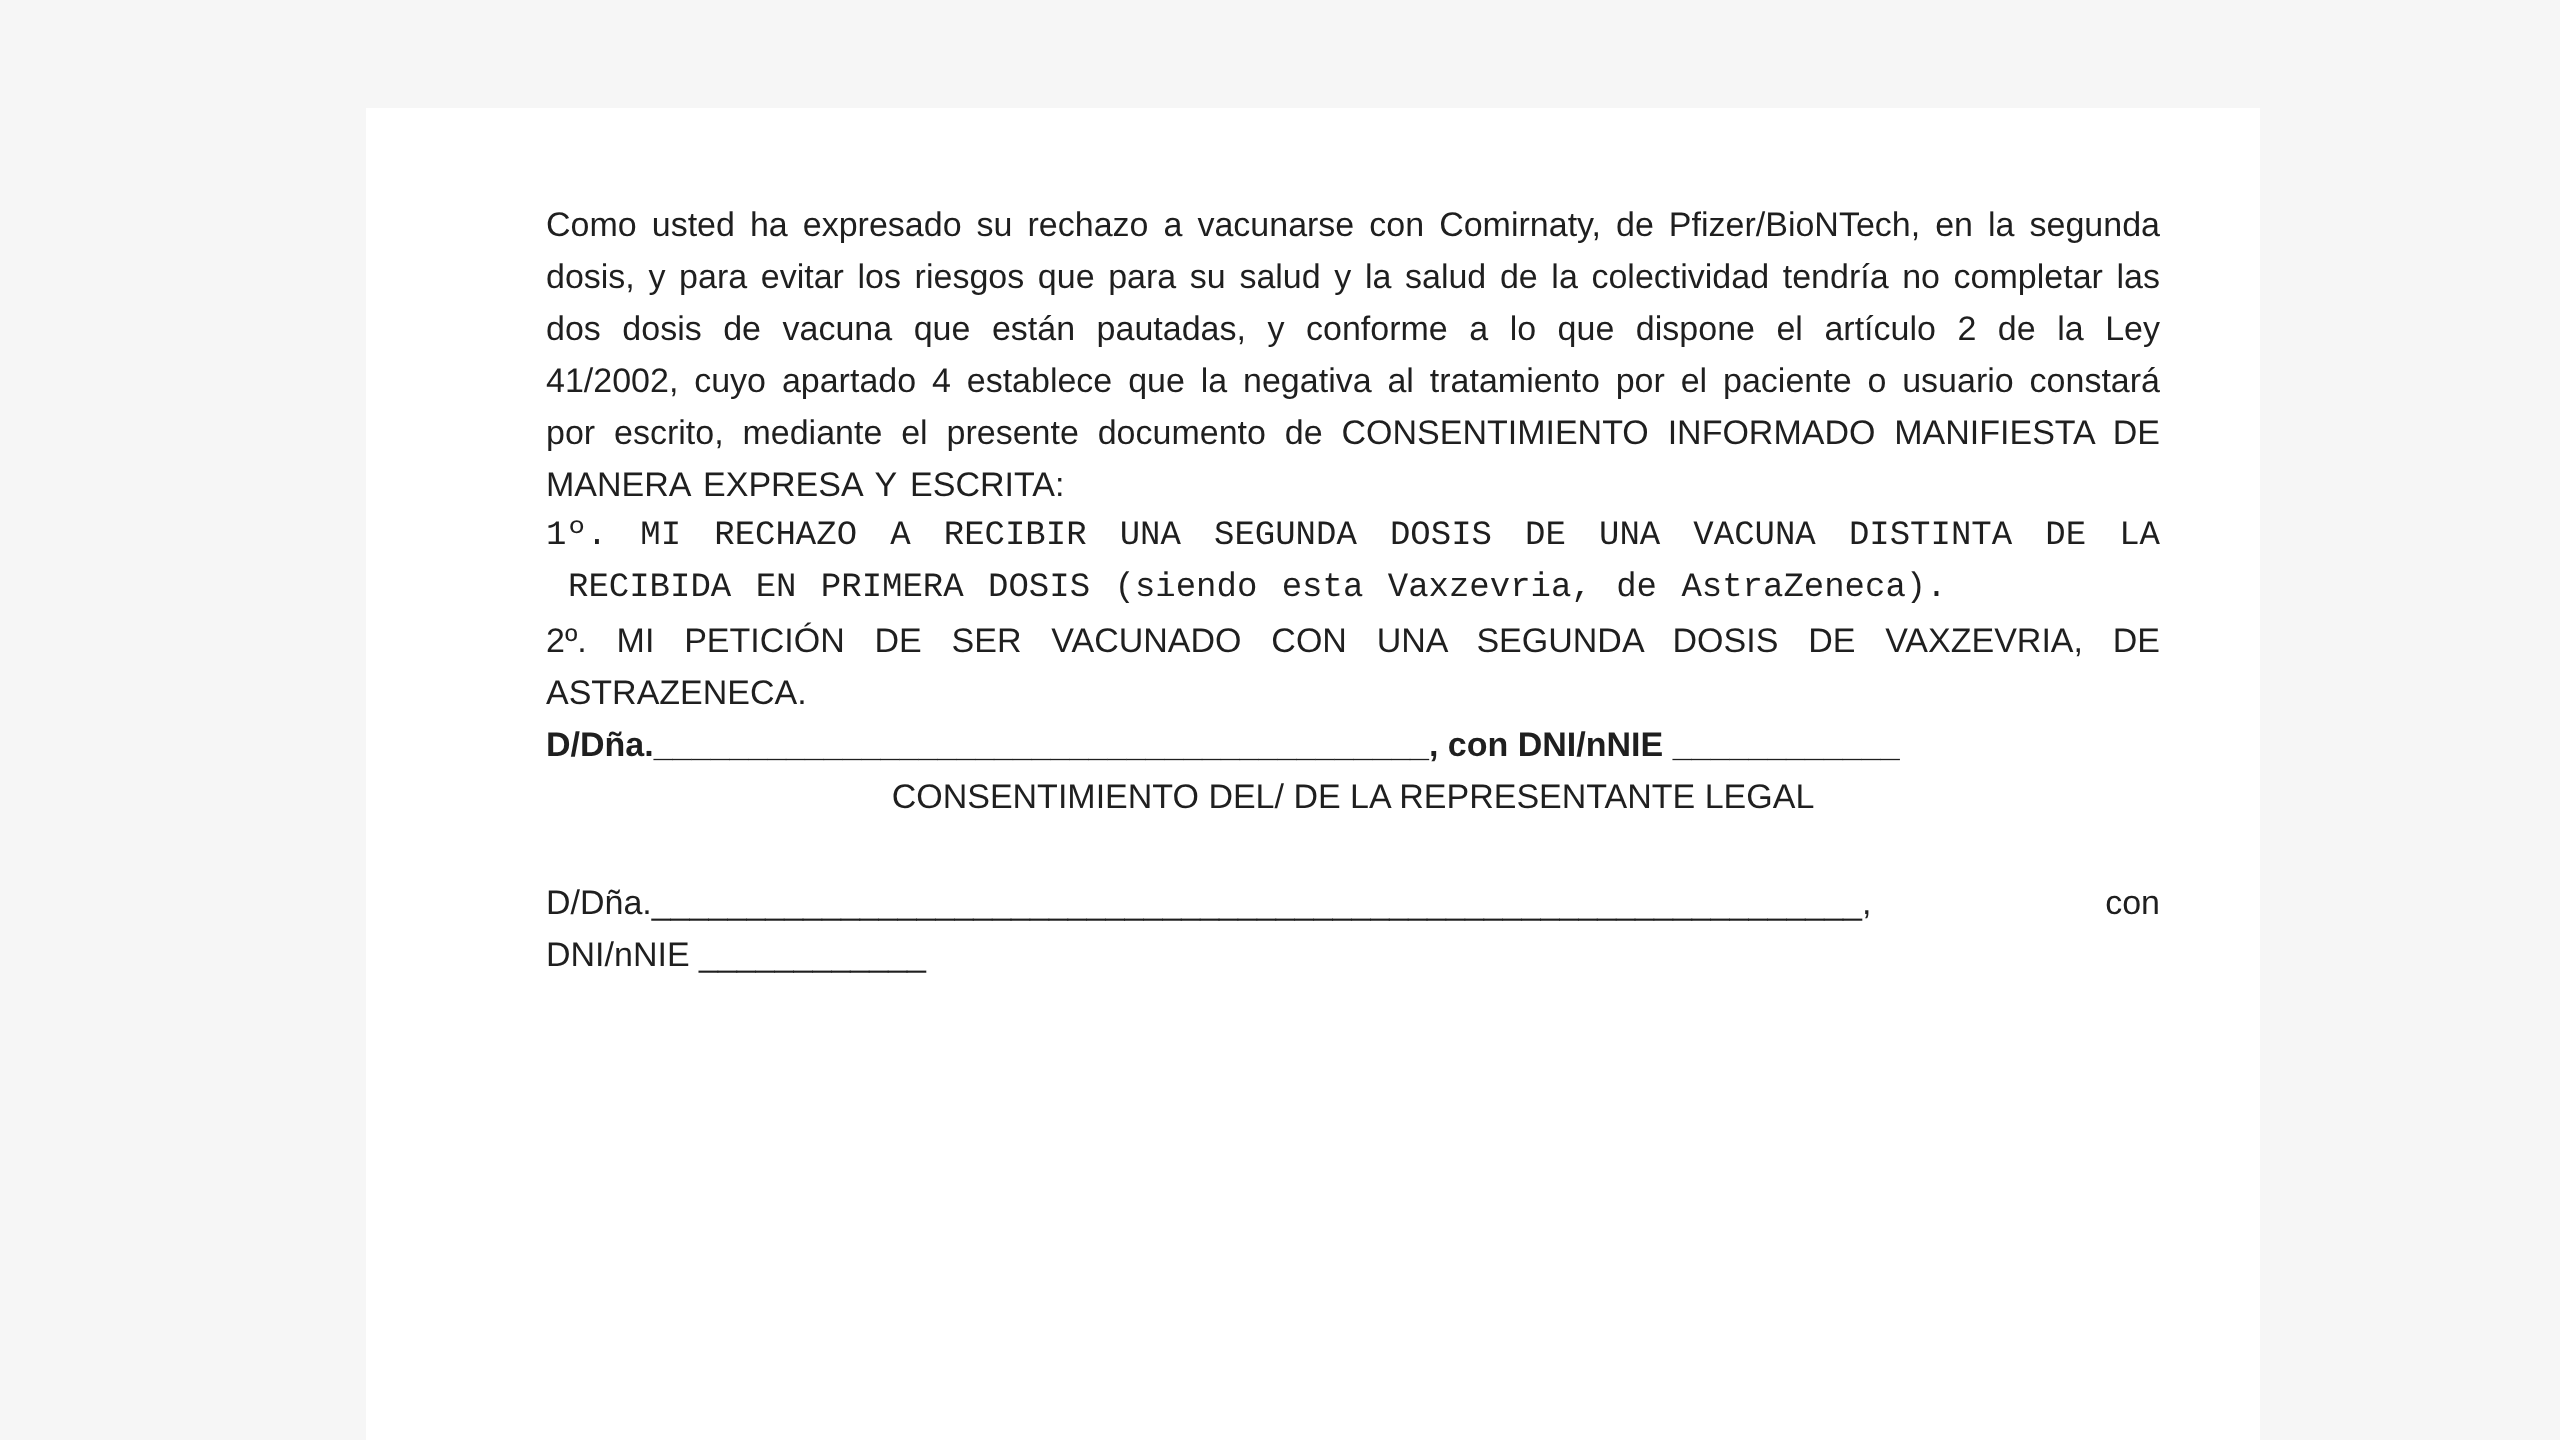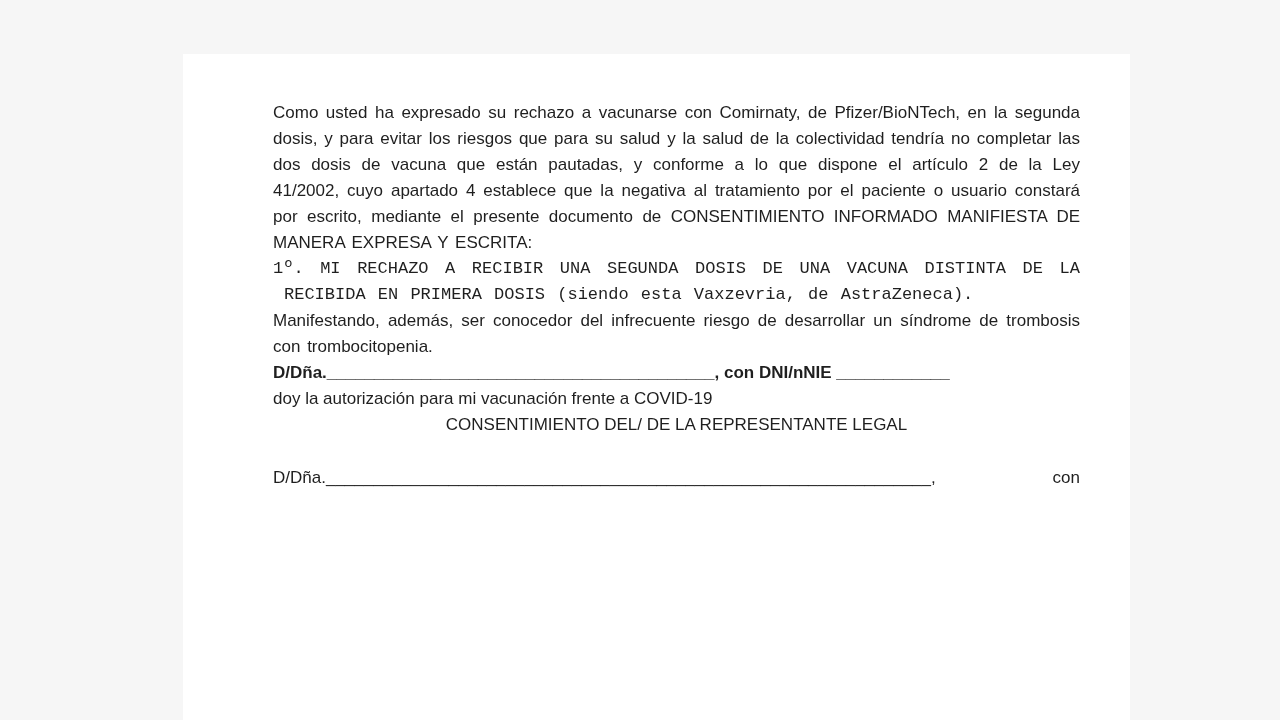--- a/index.html
+++ b/index.html
@@ -71,31 +71,31 @@
 
   <div class="side-strip left"></div>
   <div class="side-strip right"></div>
 
   <div class="page">
 
     <p class="justify mb-sm">Como usted ha expresado su rechazo a vacunarse con Comirnaty, de Pfizer/BioNTech, en la segunda dosis, y para evitar los riesgos que para su salud y la salud de la colectividad tendría no completar las dos dosis de vacuna que están pautadas, y conforme a lo que dispone el artículo 2 de la Ley 41/2002, cuyo apartado 4 establece que la negativa al tratamiento por el paciente o usuario constará por escrito, mediante el presente documento de CONSENTIMIENTO INFORMADO MANIFIESTA DE MANERA EXPRESA Y ESCRITA:</p>
 
     <p class="justify hanging mb-md">1º. MI RECHAZO A RECIBIR UNA SEGUNDA DOSIS DE UNA VACUNA DISTINTA DE LA RECIBIDA EN PRIMERA DOSIS (siendo esta Vaxzevria, de AstraZeneca).</p>
 
+    <p class="justify mb-md">2º. MI PETICIÓN DE SER VACUNADO CON UNA SEGUNDA DOSIS DE VAXZEVRIA, DE ASTRAZENECA.</p>
 
-    <p class="justify">Manifestando, además, ser conocedor del infrecuente riesgo de desarrollar un síndrome de trombosis con trombocitopenia.</p>
 
     <p class="patient-line"><span>D/Dña.</span><span>_________________________________________</span><span>, con DNI/nNIE </span><span>____________</span></p>
 
-    <p class="auth-line">doy la autorización para mi vacunación frente a COVID-19</p>
 
 
 
     <p class="rep-heading">CONSENTIMIENTO DEL/ DE LA REPRESENTANTE LEGAL</p>
 
     <p class="rep-line">
         <span><span>D/Dña.</span><span>________________________________________________________________</span><span>,</span></span>
         <span>con</span>
       </p>
 
+    <p class="clipped-line">DNI/nNIE ____________</p>
 
   </div>
 </div>
 
 </body></html>

